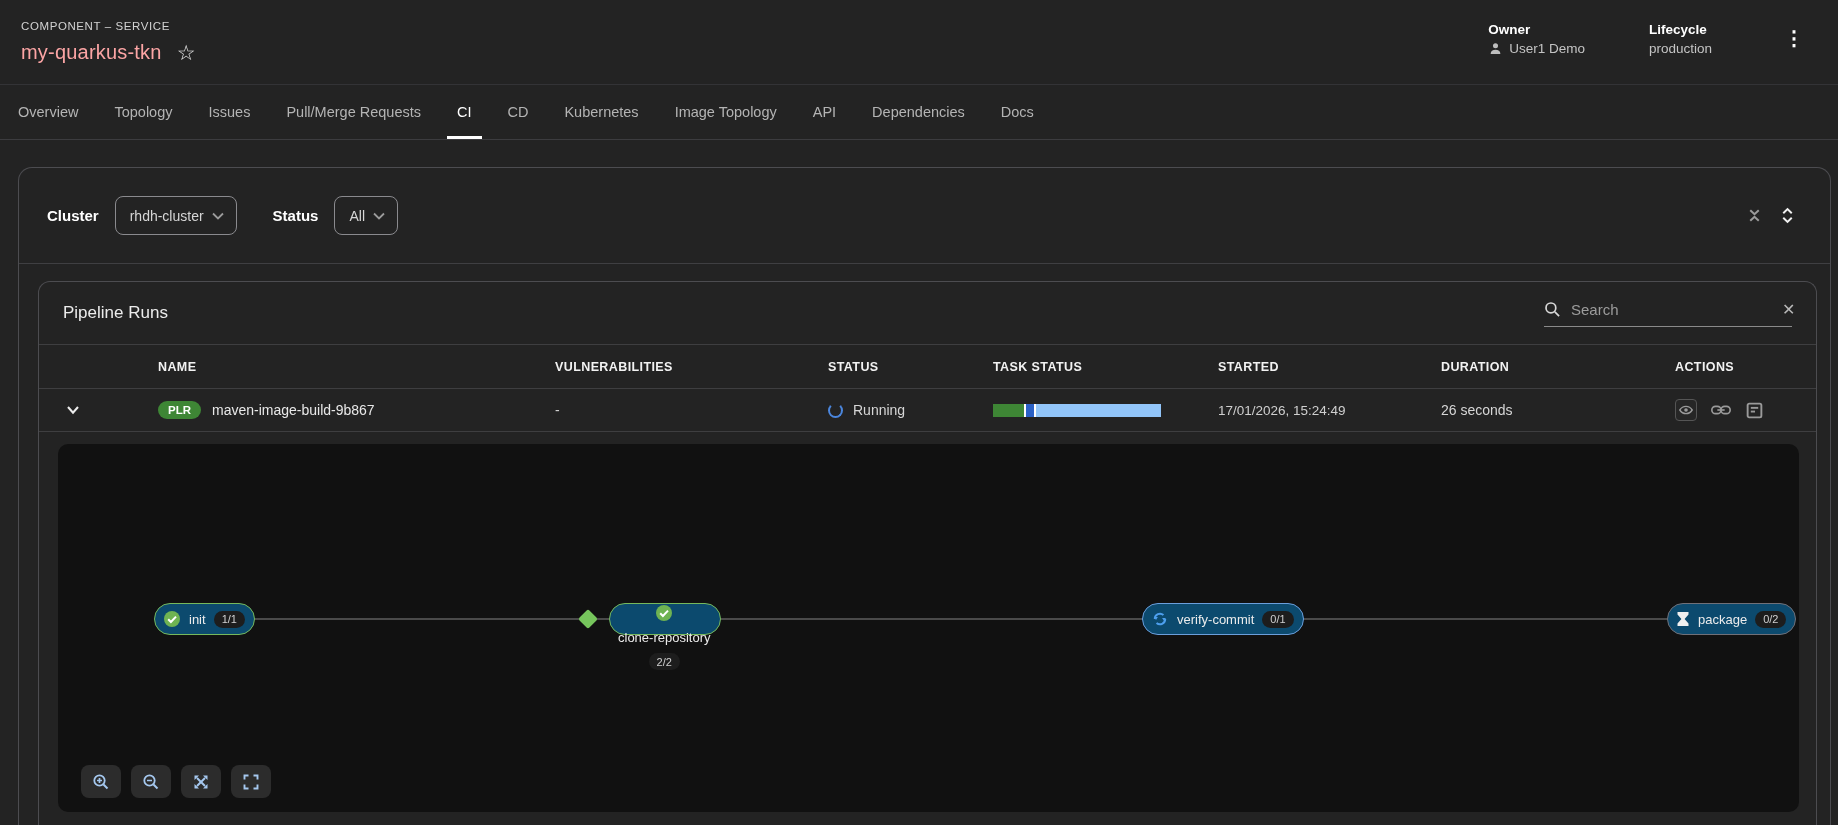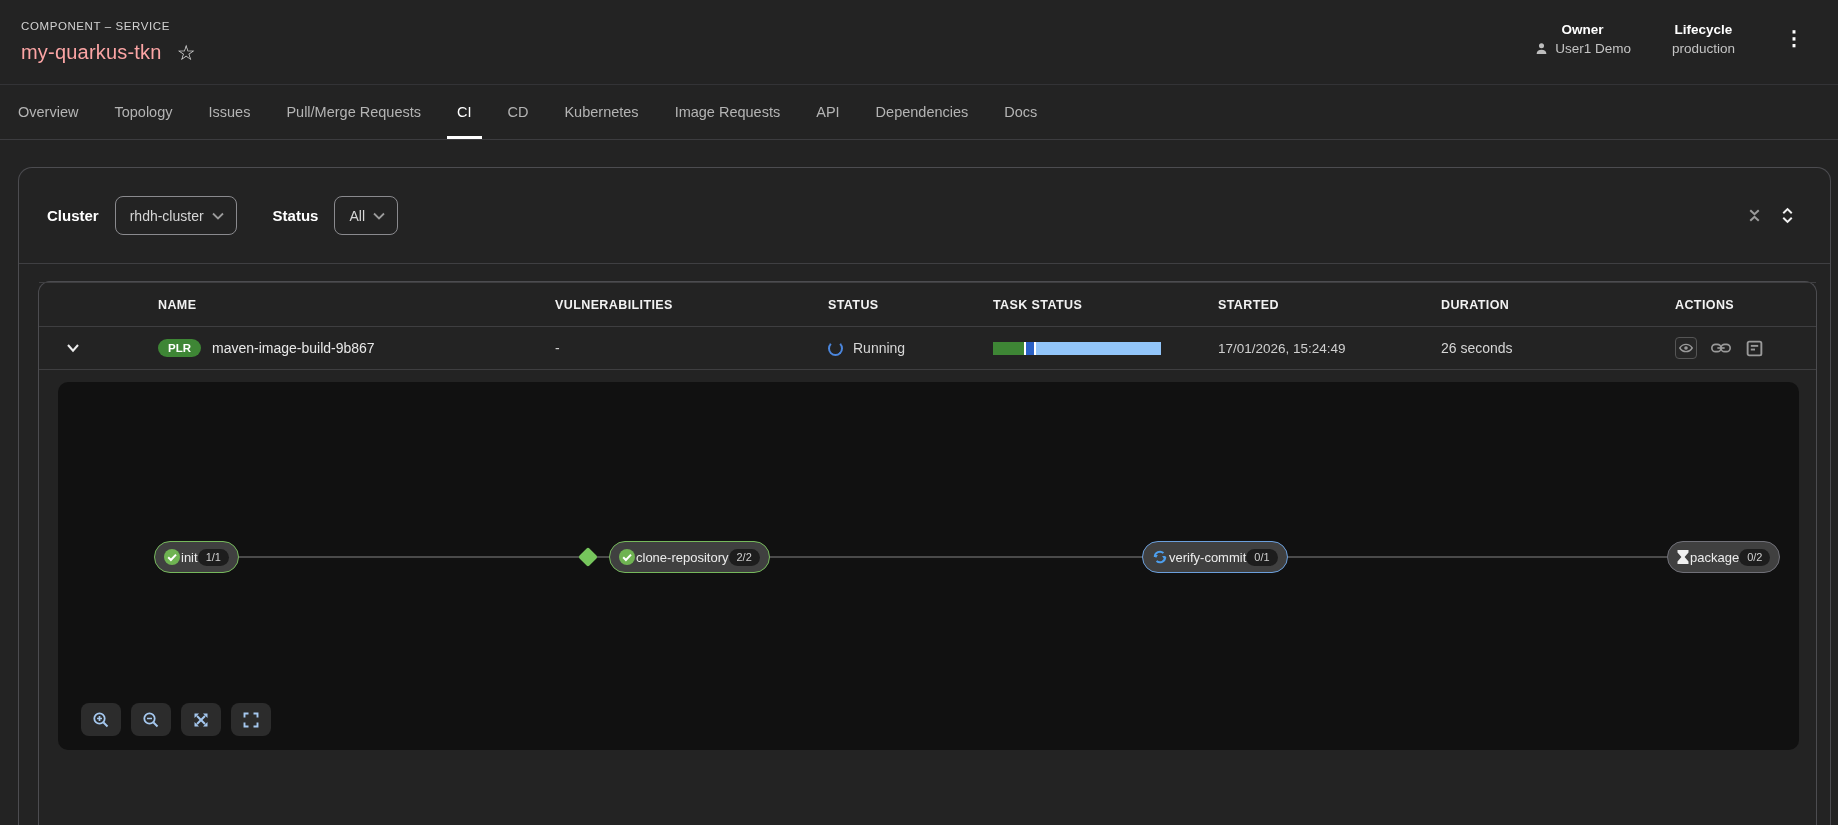--- a/index.html
+++ b/index.html
@@ -15,21 +15,21 @@
   .entity-header {
     height:85px;
     padding:14px 26px 12px 21px;
     display:flex; justify-content:space-between; align-items:flex-start;
     border-bottom:1px solid #333336;
   }
   .eyebrow { font-size:11.5px; letter-spacing:.6px; color:#d2d2d2; margin-top:6px; }
   .title-row { display:flex; align-items:center; gap:15px; margin-top:9px; }
   .page-title { font-size:20px; font-weight:400; color:#fca5a5; letter-spacing:.2px; }
   .star { font-size:21px; color:#e8e8e8; cursor:pointer; line-height:1; }
-  .hdr-right { display:flex; align-items:flex-start; gap:41px; padding-top:8px;text-align:center; }
+  .hdr-right { display:flex; align-items:flex-start; gap:64px; padding-top:8px; }
   .meta-label { font-size:13.5px; font-weight:bold; color:#fff; margin-bottom:4px; }
   .meta-value { font-size:13.5px; color:#c4c4c4; display:flex; align-items:center; gap:6px; }
   .kebab { font-size:20px; font-weight:bold; color:#fff; line-height:1; padding:4px 8px; cursor:pointer; letter-spacing:0; margin-top:2px; }
 
   
   .tabbar {
     height:55px;
     display:flex; align-items:stretch;
     border-bottom:1px solid #3c3c3f;
   }
@@ -127,23 +127,23 @@
     position:relative;
     margin:12px 19px 0;
     width:1741px; height:368px;
     background:#111111;
     border-radius:10px;
     overflow:hidden;
   }
   .edge-line { position:absolute; top:174px; left:147px; right:66px; height:1.5px; background:#4a4a4a; }
   .task-node {
     position:absolute; top:159px; height:32px;
-    display:flex; align-items:center; gap:0;
+    display:flex; align-items:center; gap:8px;
     padding:0 9px 0 8px;
-    background:#404040;
+    background:#0c4a6e;
     border:1.5px solid #707078;
     border-radius:16px;
     cursor:pointer; white-space:nowrap;
   }
   .task-node .t-name { font-size:13px; color:#ececec; }
   .task-node .t-badge {
     background:#1d1d1d; color:#d0d0d0;
     font-size:11px; padding:2.5px 8px; border-radius:9px;
   }
   .task-node.success { border-color:#76b95c; }
@@ -196,21 +196,21 @@
 </header>
 
 <nav class="tabbar">
   <a class="tab">Overview</a>
   <a class="tab">Topology</a>
   <a class="tab">Issues</a>
   <a class="tab">Pull/Merge Requests</a>
   <a class="tab active">CI</a>
   <a class="tab">CD</a>
   <a class="tab">Kubernetes</a>
-  <a class="tab">Image Requests</a>
+  <a class="tab">Image Topology</a>
   <a class="tab">API</a>
   <a class="tab">Dependencies</a>
   <a class="tab">Docs</a>
 </nav>
 
 <main class="main">
   <section class="outer-card">
 
     <div class="filter-row">
       <span class="filter-label">Cluster</span>
@@ -240,20 +240,33 @@
       </button>
       <button class="icon-btn" style="margin-left:4px;">
         <svg width="17" height="17" viewBox="0 0 16 16">
             <polyline points="4,5.8 8,2 12,5.8" fill="none" stroke="#f0f0f0" stroke-width="1.9"></polyline>
             <polyline points="4,10.2 8,14 12,10.2" fill="none" stroke="#f0f0f0" stroke-width="1.9"></polyline>
           </svg>
       </button>
     </div>
 
     <div class="inner-card">
+      <div class="card-head">
+        <h2 class="card-title">Pipeline Runs</h2>
+        <div class="search">
+          <span style="display:flex;">
+            <svg width="17" height="17" viewBox="0 0 16 16">
+                <circle cx="6.5" cy="6.5" r="4.6" fill="none" stroke="#d8d8d8" stroke-width="1.6"></circle>
+                <line x1="10.2" y1="10.2" x2="14.2" y2="14.2" stroke="#d8d8d8" stroke-width="1.6"></line>
+              </svg>
+          </span>
+          <input placeholder="Search" style="">
+          <span class="clear-x">✕</span>
+        </div>
+      </div>
 
       <div class="thead">
         <div class="col c-expand"></div>
         <div class="col c-name">NAME</div>
         <div class="col c-vuln">VULNERABILITIES</div>
         <div class="col c-status">STATUS</div>
         <div class="col c-task">TASK STATUS</div>
         <div class="col c-started" style="font-size:12.5px;color:#f2f2f2;">STARTED</div>
         <div class="col c-duration" style="font-size:12.5px;color:#f2f2f2;">DURATION</div>
         <div class="col c-actions">ACTIONS</div>
@@ -317,21 +330,21 @@
           <span style="display:flex;">
             <svg width="18" height="18" viewBox="0 0 18 18">
                 <circle cx="9" cy="9" r="8" fill="#6fb352"></circle>
                 <polyline points="5.2,9.3 7.9,12 13,6.6" fill="none" stroke="#fff" stroke-width="2"></polyline>
               </svg>
           </span>
           <span class="t-name">init</span>
           <span class="t-badge">1/1</span>
         </div>
 
-        <div class="task-node success" style="left:551px;">
+        <div class="task-node success" style="left:551px;flex-direction:column;">
           <span style="display:flex;">
             <svg width="18" height="18" viewBox="0 0 18 18">
                 <circle cx="9" cy="9" r="8" fill="#6fb352"></circle>
                 <polyline points="5.2,9.3 7.9,12 13,6.6" fill="none" stroke="#fff" stroke-width="2"></polyline>
               </svg>
           </span>
           <span class="t-name">clone-repository</span>
           <span class="t-badge">2/2</span>
         </div>
 

